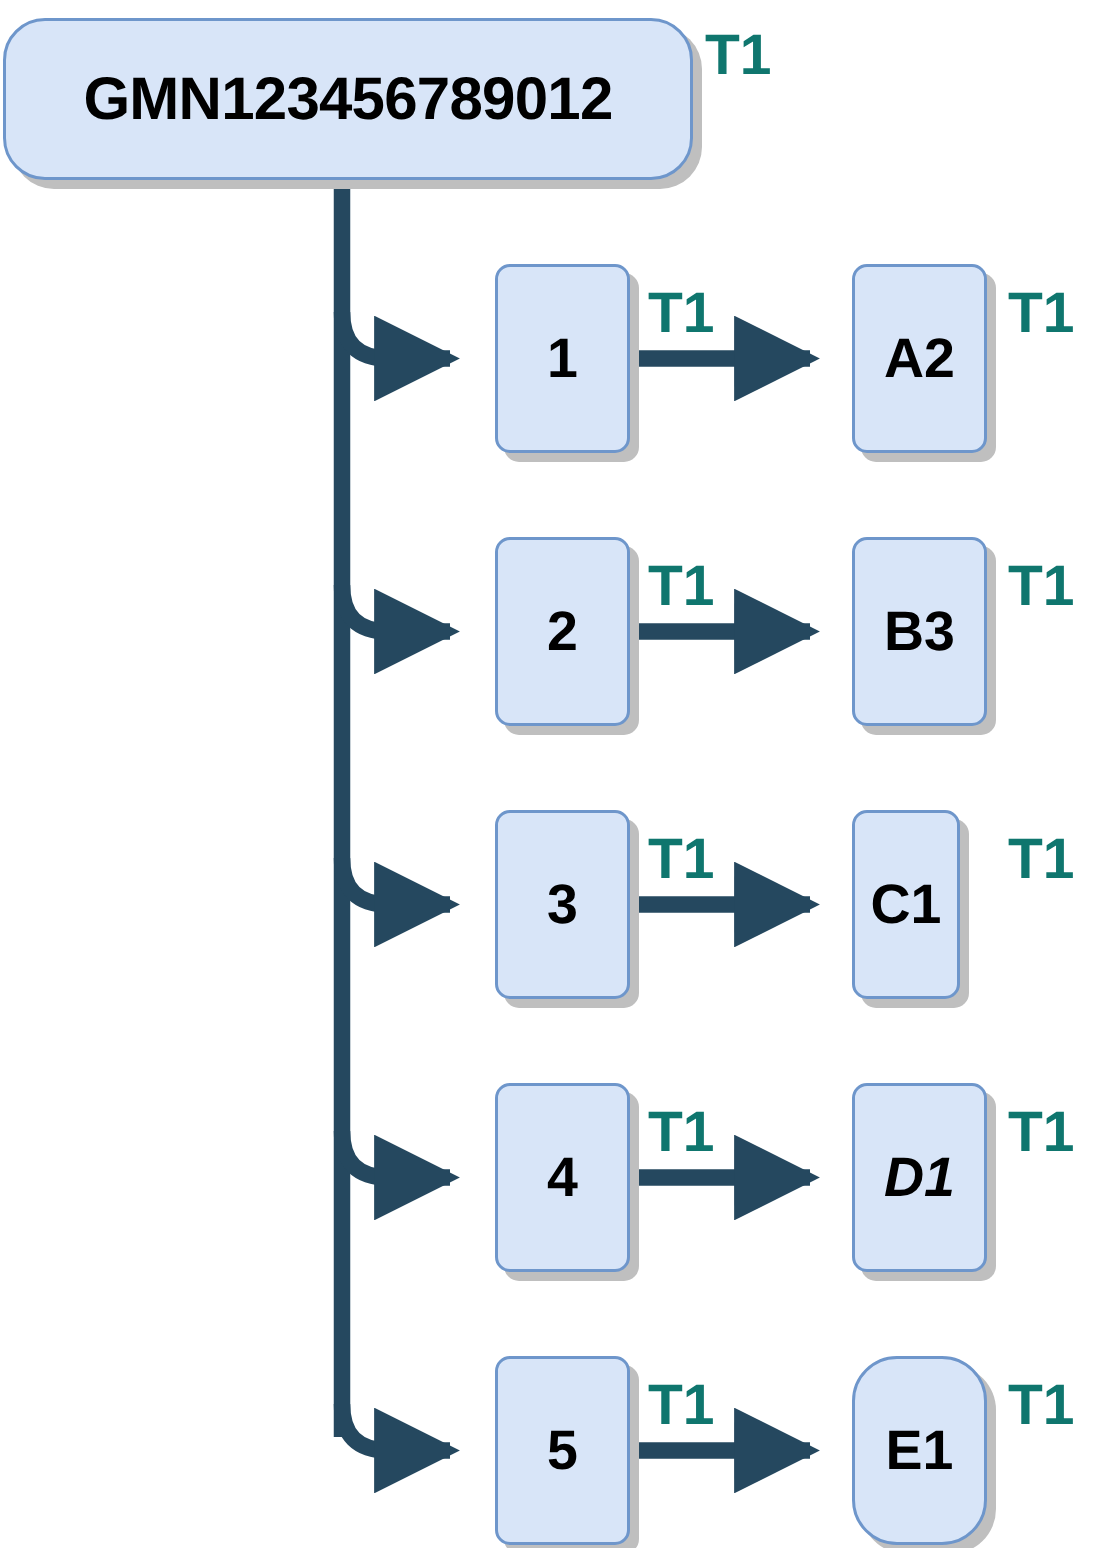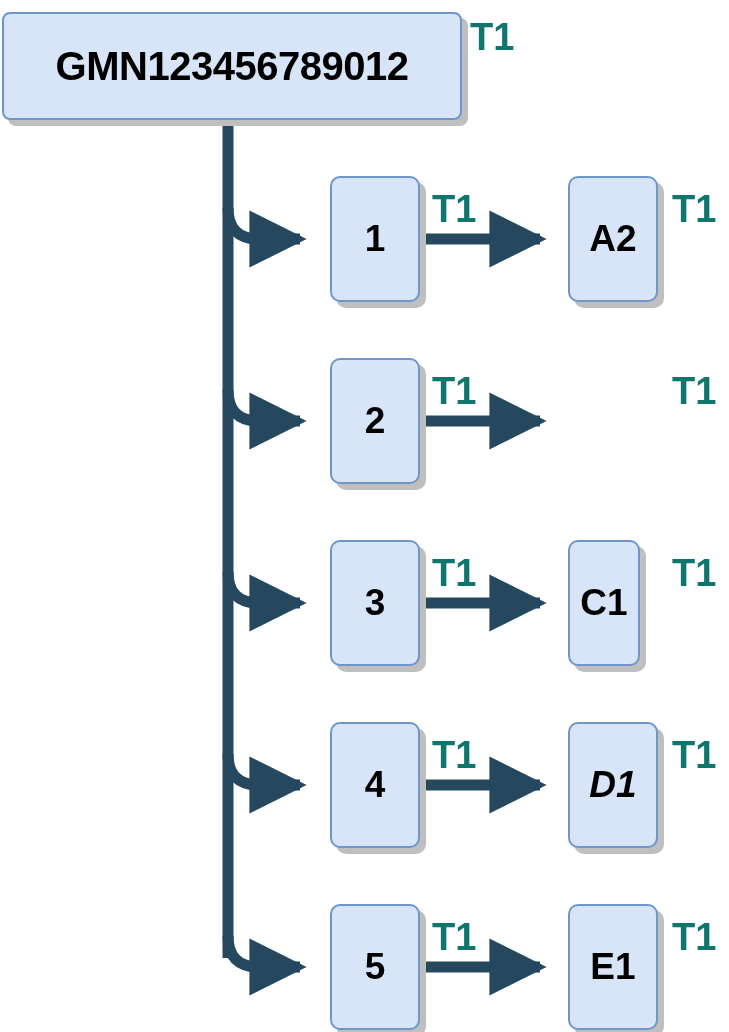--- a/index.html
+++ b/index.html
@@ -36,21 +36,21 @@
     border-radius: 10px;
     box-shadow: 6px 6px 0 0 #bfbfbf;
     display: flex;
     align-items: center;
     justify-content: center;
     color: #000000;
     font-weight: bold;
     z-index: 3;
   }
   .node.root {
-    border-radius: 8px;
+    border-radius: 28px;
     font-size: 40px;
     letter-spacing: -0.5px;
   }
   .node.small {
     font-size: 37px;
   }
 
   
   .tag {
     position: absolute;
@@ -108,20 +108,23 @@
   <div class="node small" style="left:568px; top:176px; width:90px; height:126px;justify-content:center;">
     <span>A2</span>
   </div>
   <div class="tag" style="left:672px; top:190px;">T1</div>
 
   <div class="node small" style="left:330px; top:358px; width:90px; height:126px;">
     <span>2</span>
   </div>
   <div class="tag" style="left:432px; top:372px;">T1</div>
 
+  <div class="node small" style="left:568px; top:358px; width:90px; height:126px;">
+    <span>B3</span>
+  </div>
   <div class="tag" style="left:672px; top:372px;">T1</div>
 
   <div class="node small" style="left:330px; top:540px; width:90px; height:126px;">
     <span>3</span>
   </div>
   <div class="tag" style="left:432px; top:554px;">T1</div>
 
   <div class="node small" style="left:568px; top:540px; width:72px; height:126px;">
     <span>C1</span>
   </div>
@@ -135,18 +138,18 @@
   <div class="node small" style="left:568px; top:722px; width:90px; height:126px;font-style:italic;">
     <span>D1</span>
   </div>
   <div class="tag" style="left:672px; top:736px;">T1</div>
 
   <div class="node small" style="left:330px; top:904px; width:90px; height:126px;">
     <span>5</span>
   </div>
   <div class="tag" style="left:432px; top:918px;">T1</div>
 
-  <div class="node small" style="left:568px; top:904px; width:90px; height:126px;">
+  <div class="node small" style="left:568px; top:904px; width:90px; height:126px;border-radius:30px;">
     <span>E1</span>
   </div>
   <div class="tag" style="left:672px; top:918px;">T1</div>
 
 </div>
 
 </body></html>

